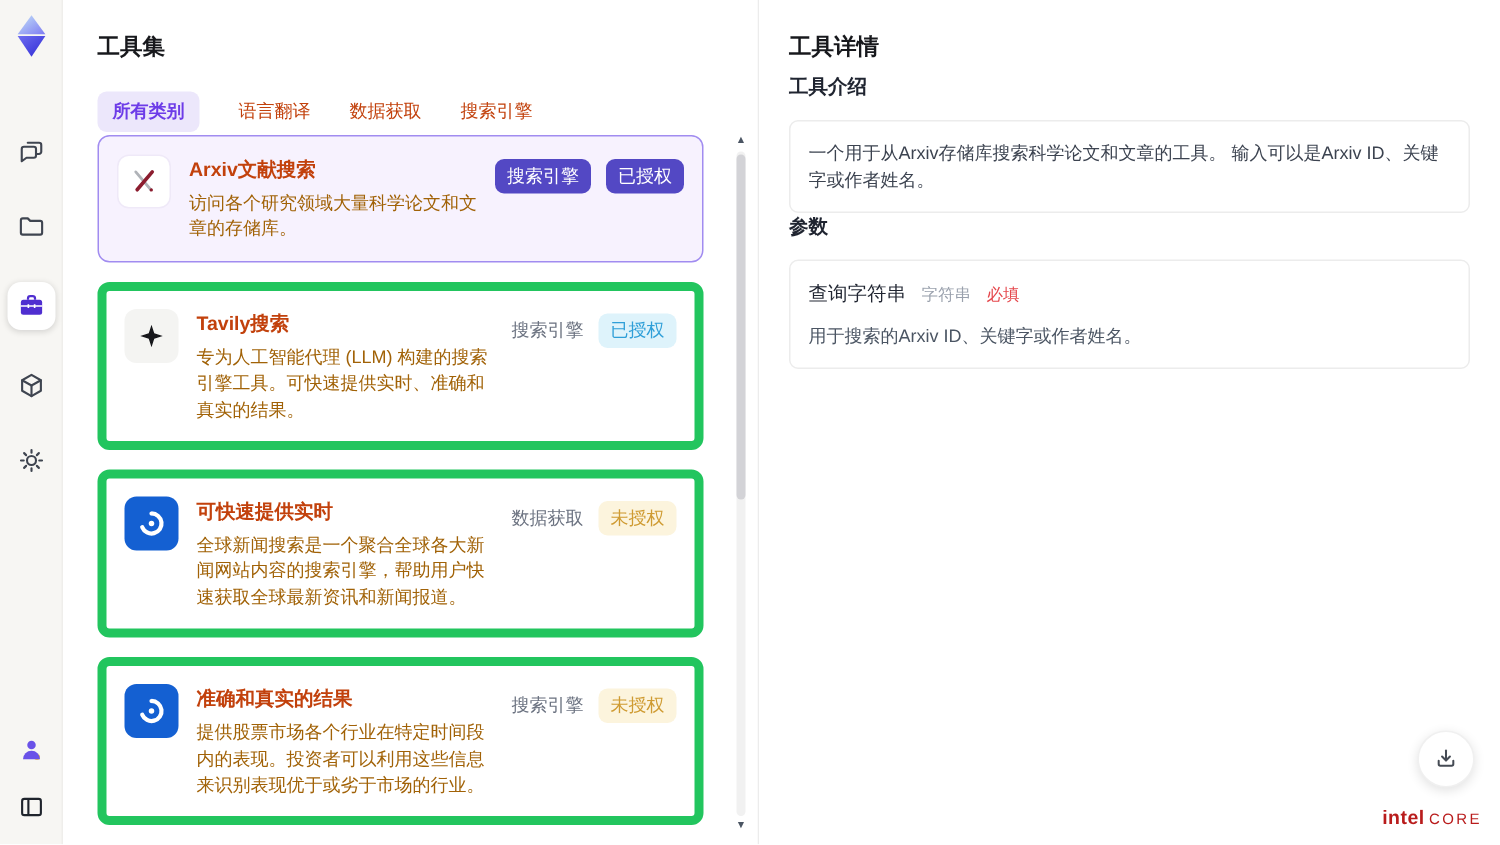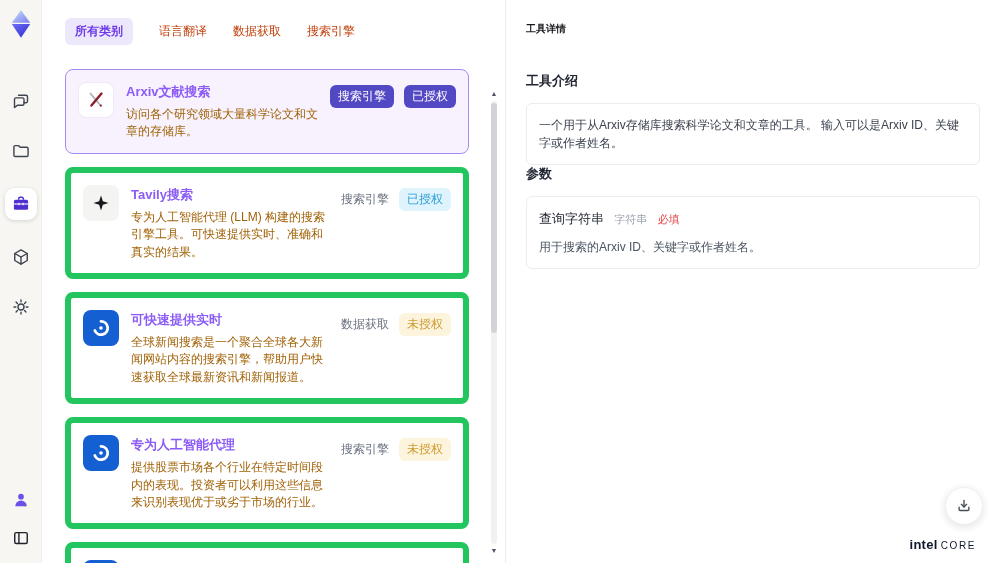--- a/index.html
+++ b/index.html
@@ -12,65 +12,65 @@
              display:flex; flex-direction:column; align-items:center; padding:8px 0 12px; }
   .logo { width:30px; height:32px; display:flex; align-items:center; justify-content:center; }
   .nav { margin-top:48px; display:flex; flex-direction:column; align-items:center; gap:24px; }
   .nav-item { width:26px; height:26px; display:flex; align-items:center; justify-content:center; cursor:pointer; }
   .nav-item.active { width:32px; height:32px; background:#fff; border-radius:9px; box-shadow:0 1px 4px rgba(0,0,0,.14); }
   .sidebar-bottom { margin-top:auto; display:flex; flex-direction:column; align-items:center; gap:12px; }
 
   
   .list-panel { width:463px; flex:none; padding:18px 22px 0 23px; position:relative; background:#fff; border-radius:10px 0 0 0; }
   .page-title { font-size:15px; font-weight:bold; color:#17181c; margin:4px 0 20px; }
-  .tabs { display:flex; align-items:flex-end; gap:26px; margin-bottom:24px; }
+  .tabs { display:flex; align-items:flex-end; gap:26px; margin-bottom:2px; }
   .tab { border:none; background:none; font-size:12px; color:#c2410c; cursor:pointer; padding:5px 0;
          font-family:inherit; white-space:nowrap; }
   .tab.active { background:var(--tab-active-bg,#ece7fb); color:var(--tab-active-text,#6d3ce8);
                 padding:5px 10px; border-radius:6px; font-weight:bold; }
   .tool-list { display:flex; flex-direction:column; gap:13px; padding-right:14px; }
   .card { display:flex; gap:12px; padding:12px; background:#fff; border:6px solid #22c55e; border-radius:8px; cursor:pointer; }
   .card.selected { background:var(--selected-card-bg,#f7f2fe); border:1.5px solid var(--selected-card-border,#a18cf0); }
   .tool-icon { width:36px; height:36px; border-radius:8px; flex:none; display:flex; align-items:center; justify-content:center; }
   .icon-white { background:#fff; border:1px solid #efe9f8; }
   .icon-gray  { background:#f4f4f2; }
   .icon-blue  { background:var(--tool-icon-blue,#1460d2); }
   .tool-main { flex:1; min-width:0; }
-  .tool-name { font-size:13px; font-weight:bold; color:#8b5cf6; margin:1px 0 5px; }
+  .tool-name { font-size:13px; font-weight:bold; color:#c2410c; margin:1px 0 5px; }
   .tool-desc { font-size:12px; color:#a16207; line-height:1.45; }
   .tool-tags { flex:none; display:flex; gap:10px; align-items:flex-start; padding-top:3px; }
   .cat-plain { font-size:12px; color:#6b7280; padding:3px 0; white-space:nowrap; }
   .pill { font-size:12px; padding:3px 8px; border-radius:6px; white-space:nowrap; }
   .pill.solid  { background:var(--badge-solid-bg,#5348c4); color:#fff; }
   .pill.auth   { background:var(--status-auth-bg,#def3fb); color:var(--status-auth-text,#2f9fd8); }
   .pill.unauth { background:var(--status-unauth-bg,#fcf4dd); color:var(--status-unauth-text,#cf9b32); }
 
   .scrollbar { position:absolute; right:6px; top:90px; bottom:8px; width:10px;
                display:flex; flex-direction:column; align-items:center; }
   .sb-arrow { font-size:7px; color:#4b5563; line-height:8px; cursor:pointer; }
   .sb-track { flex:1; width:6px; background:#f1f1f1; border-radius:3px; margin:3px 0; position:relative; }
   .sb-thumb { position:absolute; top:2px; height:52%; width:6px; background:#d3d3d7; border-radius:3px; cursor:grab; }
 
   
   .details-panel { flex:1; border-left:1px solid #ececec; padding:18px 20px; background:#fff; }
-  .details-title { font-size:10px; font-weight:bold; color:#17181c; margin:4px 0 36px; }
+  .details-title { font-size:15px; font-weight:bold; color:#17181c; margin:4px 0 8px; }
   .section-heading { font-size:13px; font-weight:bold; color:#1f2430; margin:0 0 13px; }
   .info-box { border:1px solid #ececec; border-radius:6px; background:#fff; padding:12px; font-size:12px;
               color:#3c4350; line-height:1.5; }
   .param-head { margin-bottom:9px; }
   .param-name { font-size:13px; font-weight:normal; color:#1f2430; }
   .param-type { font-size:11px; color:#9aa1ad; margin-left:7px; }
   .param-required { font-size:11px; color:var(--required-red,#e5484d); margin-left:7px; }
   .param-desc { font-size:12px; color:#4b5563; }
 
   
   .fab { position:absolute; right:17px; bottom:38px; width:38px; height:38px; border-radius:50%;
          background:#fff; border:1px solid #f0f0f0; box-shadow:0 2px 8px rgba(0,0,0,.12);
          display:flex; align-items:center; justify-content:center; cursor:pointer; }
-  .brand { position:absolute; right:24px; bottom:11px; color:#0f172a; display:flex; align-items:baseline; gap:3px; }
+  .brand { position:absolute; right:12px; bottom:11px; color:#b91c1c; display:flex; align-items:baseline; gap:3px; }
   .brand-intel { font-size:13px; font-weight:bold; letter-spacing:.3px; }
   .brand-core  { font-size:10px; letter-spacing:1.6px; font-weight:400;margin-top:28px; }
 
   svg { display:block; }
 </style>
 </head>
 <body>
 
 <div class="app">
 
@@ -152,20 +152,21 @@
             <svg width="20" height="20" viewBox="0 0 24 24" fill="none" stroke="#1f242c" stroke-width="1.7" stroke-linejoin="round">
               <rect x="4.5" y="5.5" width="15" height="13" rx="1.8"></rect>
               <path d="M9.5 5.5v13"></path>
             </svg>
           </span>
         </div>
       </div>
   </aside>
 
   <section class="list-panel">
+    <h1 class="page-title">工具集</h1>
     <div class="tabs" id="tabs">
         <button class="tab active">所有类别</button>
         <button class="tab">语言翻译</button>
         <button class="tab">数据获取</button>
         <button class="tab">搜索引擎</button>
       </div>
     <div class="tool-list" id="tool-list">
         <div class="card selected">
     <div class="tool-icon icon-white">
             <svg width="22" height="22" viewBox="0 0 24 24">
@@ -215,21 +216,21 @@
     </div>
         </div>
         <div class="card">
     <div class="tool-icon icon-blue">
             <svg width="20" height="20" viewBox="0 0 24 24">
               <path d="M12 4a8 8 0 1 1-7.4 11" stroke="#fff" stroke-width="3.4" fill="none" stroke-linecap="round"></path>
               <circle cx="12" cy="12" r="2.2" fill="#fff"></circle>
             </svg>
           </div>
     <div class="tool-main">
-      <div class="tool-name">专为人工智能代理</div>
+      <div class="tool-name">准确和真实的结果</div>
       <div class="tool-desc">提供股票市场各个行业在特定时间段内的表现。投资者可以利用这些信息来识别表现优于或劣于市场的行业。</div>
     </div>
     <div class="tool-tags">
       <span class="cat-plain">搜索引擎</span>
       <span class="pill unauth">未授权</span>
     </div>
         </div>
         <div class="card">
     <div class="tool-icon icon-blue"></div>
     <div class="tool-main">

